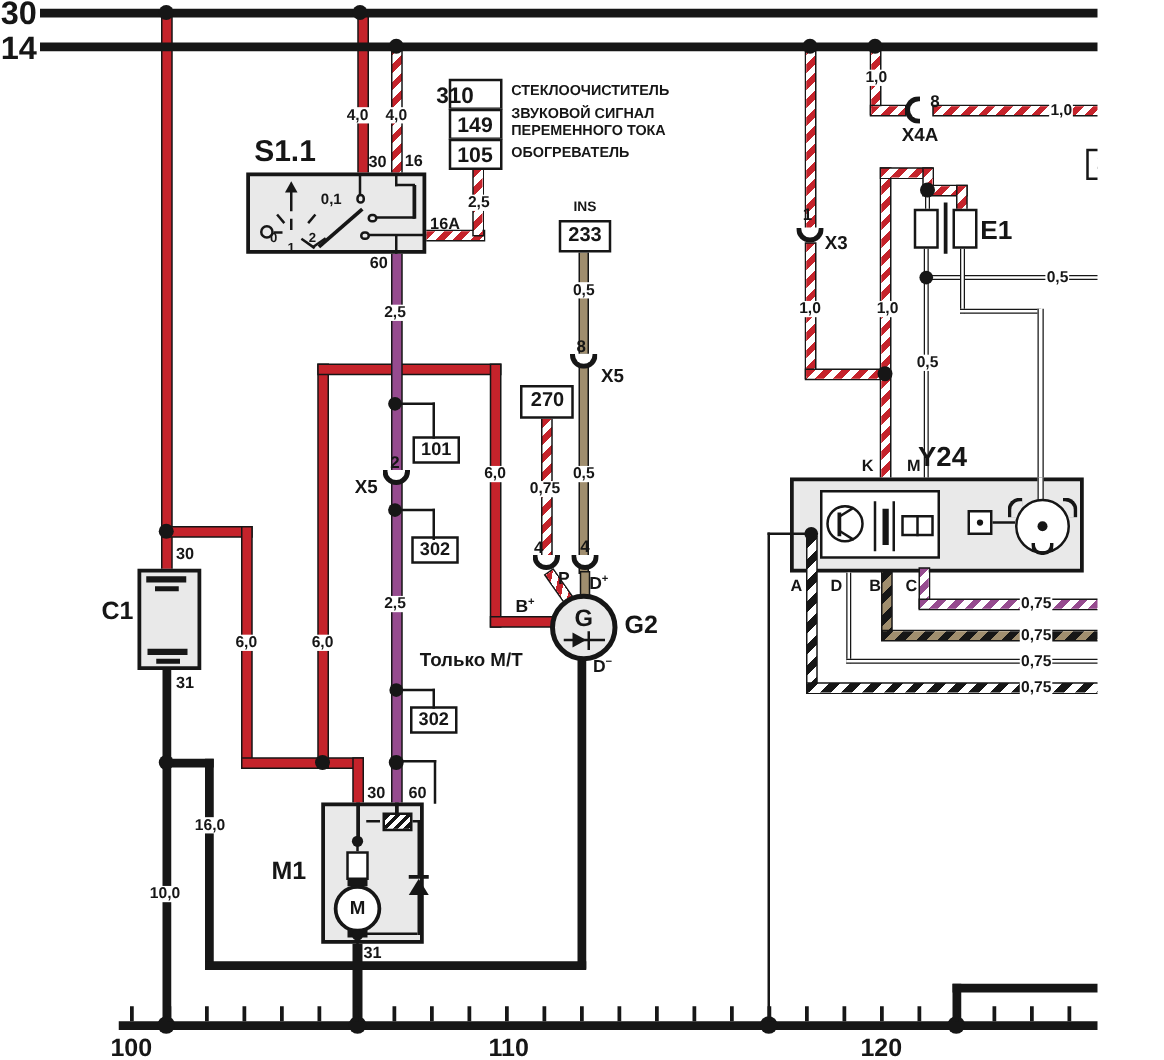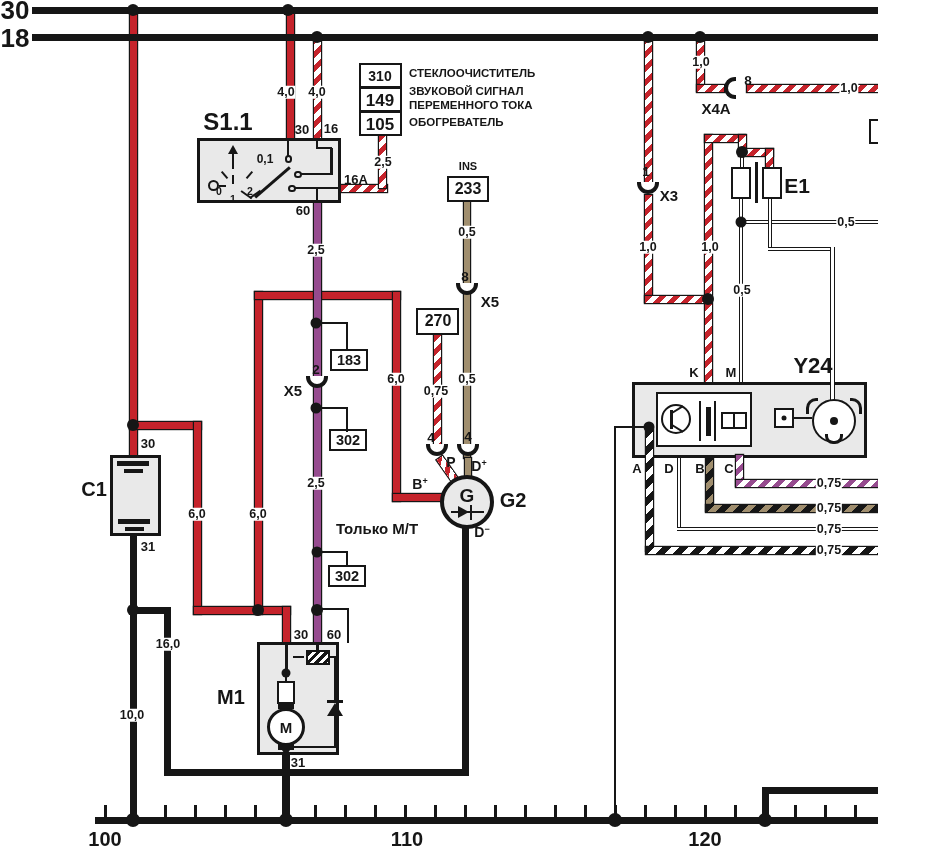--- a/index.html
+++ b/index.html
@@ -227,32 +227,32 @@
   <div class="dot" style="left:708px;top:299px;width:12px;height:12px"></div>
   <div class="dot" style="left:649px;top:427px;width:11px;height:11px"></div>
   <div class="dot" style="left:286px;top:673px;width:9px;height:9px"></div>
   <div class="dot" style="left:286px;top:748px;width:9px;height:9px"></div>
   <div class="dot" style="left:133px;top:820px;width:14px;height:14px"></div>
   <div class="dot" style="left:286px;top:820px;width:14px;height:14px"></div>
   <div class="dot" style="left:615px;top:820px;width:14px;height:14px"></div>
   <div class="dot" style="left:765px;top:820px;width:14px;height:14px"></div>
 
   <span class="lab nobg" style="left:15px;top:10px;font-size:26px">30</span>
-  <span class="lab nobg" style="left:15px;top:38px;font-size:26px">18</span>
+  <span class="lab nobg" style="left:15px;top:38px;font-size:26px">14</span>
 
   <span class="lab" style="left:286px;top:92px;font-size:12.5px">4,0</span>
   <span class="lab" style="left:317px;top:92px;font-size:12.5px">4,0</span>
   <span class="lab" style="left:383px;top:162px;font-size:12.5px">2,5</span>
   <span class="lab" style="left:316px;top:250px;font-size:12.5px">2,5</span>
   <span class="lab" style="left:316px;top:483px;font-size:12.5px">2,5</span>
   <span class="lab" style="left:396px;top:379px;font-size:12.5px">6,0</span>
   <span class="lab" style="left:197px;top:514px;font-size:12.5px">6,0</span>
   <span class="lab" style="left:258px;top:514px;font-size:12.5px">6,0</span>
   <span class="lab" style="left:132px;top:715px;font-size:12.5px">10,0</span>
-  <span class="lab" style="left:168px;top:644px;font-size:12.5px">16,0</span>
+  <span class="lab" style="left:168px;top:660px;font-size:12.5px">16,0</span>
   <span class="lab" style="left:467px;top:232px;font-size:12.5px">0,5</span>
   <span class="lab" style="left:467px;top:379px;font-size:12.5px">0,5</span>
   <span class="lab" style="left:742px;top:290px;font-size:12.5px">0,5</span>
   <span class="lab" style="left:846px;top:222px;font-size:12.5px">0,5</span>
   <span class="lab" style="left:436px;top:391px;font-size:12.5px">0,75</span>
   <span class="lab" style="left:829px;top:483px;font-size:12.5px">0,75</span>
   <span class="lab" style="left:829px;top:508px;font-size:12.5px">0,75</span>
   <span class="lab" style="left:829px;top:529px;font-size:12.5px">0,75</span>
   <span class="lab" style="left:829px;top:550px;font-size:12.5px">0,75</span>
   <span class="lab" style="left:648px;top:247px;font-size:12.5px">1,0</span>
@@ -280,56 +280,56 @@
   <span class="lab nobg" style="left:298px;top:762px">31</span>
   <span class="lab nobg" style="left:286px;top:727px;font-size:15px">M</span>
 
   <span class="lab nobg" style="left:513px;top:500px;font-size:20px">G2</span>
   <span class="lab nobg" style="left:467px;top:495px;font-size:19px">G</span>
   <span class="lab nobg" style="left:420px;top:484px;font-size:14px"><span>B</span><sup>+</sup></span>
   <span class="lab nobg" style="left:479px;top:466px;font-size:14px"><span>D</span><sup>+</sup></span>
   <span class="lab nobg" style="left:482px;top:532px;font-size:14px"><span>D</span><sup>−</sup></span>
   <span class="lab nobg" style="left:451px;top:462px;font-size:14px">P</span>
 
-  <span class="lab nobg" style="left:813px;top:366px;font-size:22px">Y24</span>
+  <span class="lab nobg" style="left:754px;top:366px;font-size:22px">Y24</span>
   <span class="lab nobg" style="left:694px;top:372px">K</span>
   <span class="lab nobg" style="left:731px;top:372px">M</span>
   <span class="lab nobg" style="left:637px;top:468px">A</span>
   <span class="lab nobg" style="left:669px;top:468px">D</span>
   <span class="lab nobg" style="left:700px;top:468px">B</span>
   <span class="lab nobg" style="left:729px;top:468px">C</span>
 
   <span class="lab nobg" style="left:797px;top:185px;font-size:21px">E1</span>
 
-  <span class="lab nobg" style="left:380px;top:76px;font-size:14px">310</span>
+  <span class="lab nobg" style="left:364px;top:76px;font-size:18px">310</span>
   <span class="lab nobg" style="left:380px;top:100px;font-size:17px">149</span>
   <span class="lab nobg" style="left:380px;top:124px;font-size:17px">105</span>
   <span class="lab la nobg" style="left:408px;top:74px;font-size:11.5px">СТЕКЛООЧИСТИТЕЛЬ</span>
   <span class="lab la nobg" style="left:408px;top:92px;font-size:11.5px">ЗВУКОВОЙ СИГНАЛ</span>
   <span class="lab la nobg" style="left:408px;top:106px;font-size:11.5px">ПЕРЕМЕННОГО ТОКА</span>
   <span class="lab la nobg" style="left:408px;top:123px;font-size:11.5px">ОБОГРЕВАТЕЛЬ</span>
   <span class="lab nobg" style="left:468px;top:166px;font-size:11px">INS</span>
   <span class="lab nobg" style="left:468px;top:189px;font-size:16px">233</span>
   <span class="lab nobg" style="left:891px;top:111px;font-size:11px">INS</span>
   <span class="lab nobg" style="left:891px;top:131px;font-size:16px">203</span>
   <span class="lab nobg" style="left:438px;top:321px;font-size:16px">270</span>
-  <span class="lab nobg" style="left:349px;top:360px;font-size:14.5px">183</span>
+  <span class="lab nobg" style="left:349px;top:360px;font-size:14.5px">101</span>
   <span class="lab nobg" style="left:348px;top:440px;font-size:14.5px">302</span>
   <span class="lab nobg" style="left:347px;top:576px;font-size:14.5px">302</span>
 
   <span class="lab nobg" style="left:316px;top:370px;font-size:13.5px">2</span>
   <span class="lab nobg" style="left:293px;top:390px;font-size:15px">X5</span>
   <span class="lab nobg" style="left:465px;top:277px;font-size:13.5px">8</span>
   <span class="lab nobg" style="left:490px;top:301px;font-size:15px">X5</span>
   <span class="lab nobg" style="left:646px;top:172px;font-size:13.5px">1</span>
   <span class="lab nobg" style="left:669px;top:195px;font-size:15px">X3</span>
   <span class="lab nobg" style="left:888px;top:176px;font-size:13.5px">7</span>
   <span class="lab nobg" style="left:914px;top:200px;font-size:15px">X3</span>
   <span class="lab nobg" style="left:748px;top:81px;font-size:13.5px">8</span>
-  <span class="lab nobg" style="left:716px;top:108px;font-size:15px">X4A</span>
+  <span class="lab nobg" style="left:736px;top:108px;font-size:15px">X4A</span>
   <span class="lab nobg" style="left:431px;top:438px;font-size:13.5px">4</span>
   <span class="lab nobg" style="left:468px;top:437px;font-size:13.5px">4</span>
 
   <span class="lab nobg" style="left:377px;top:528px;font-size:15px">Только М/Т</span>
 
   <span class="lab nobg" style="left:105px;top:839px;font-size:20px">100</span>
   <span class="lab nobg" style="left:407px;top:839px;font-size:20px">110</span>
   <span class="lab nobg" style="left:705px;top:839px;font-size:20px">120</span>
 
 <div class="tick" style="left: 103.5px; top: 805px;"></div>

